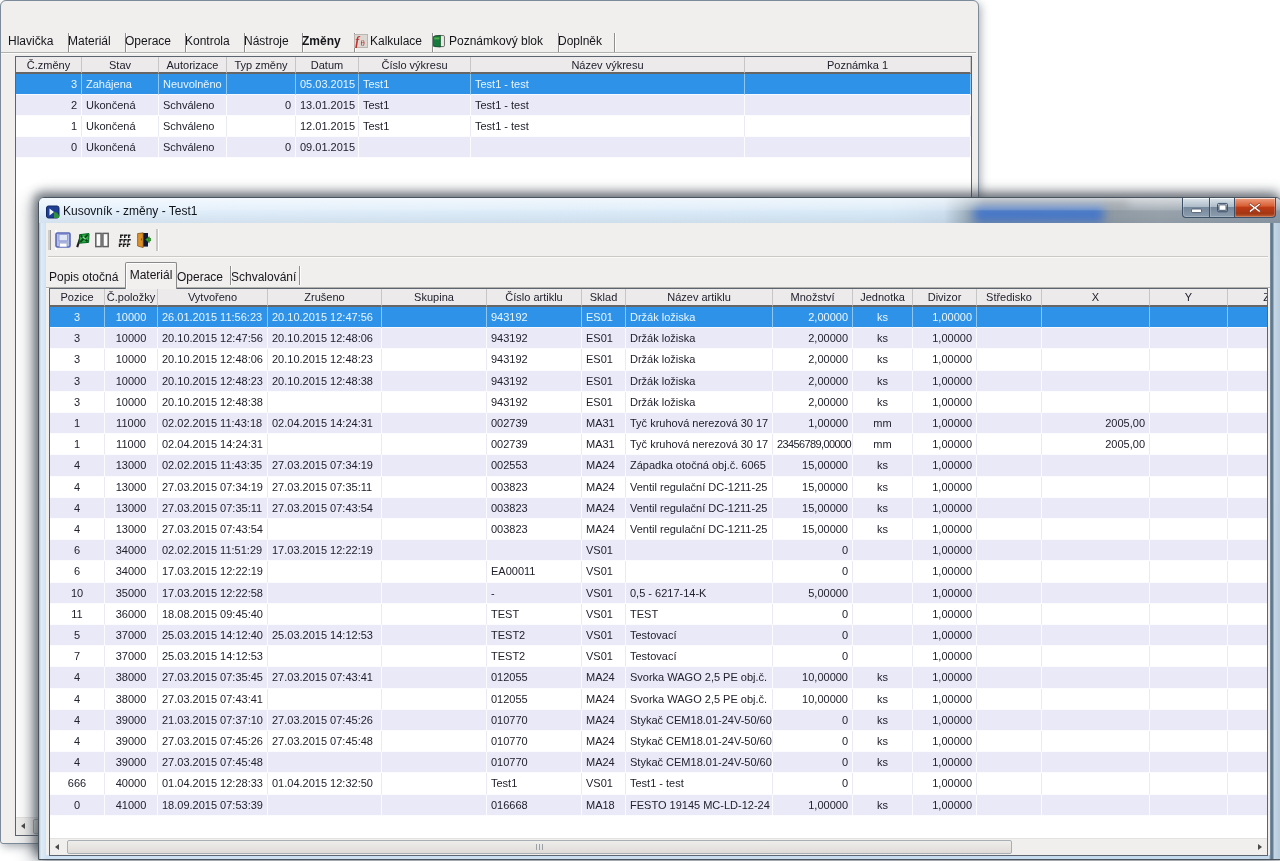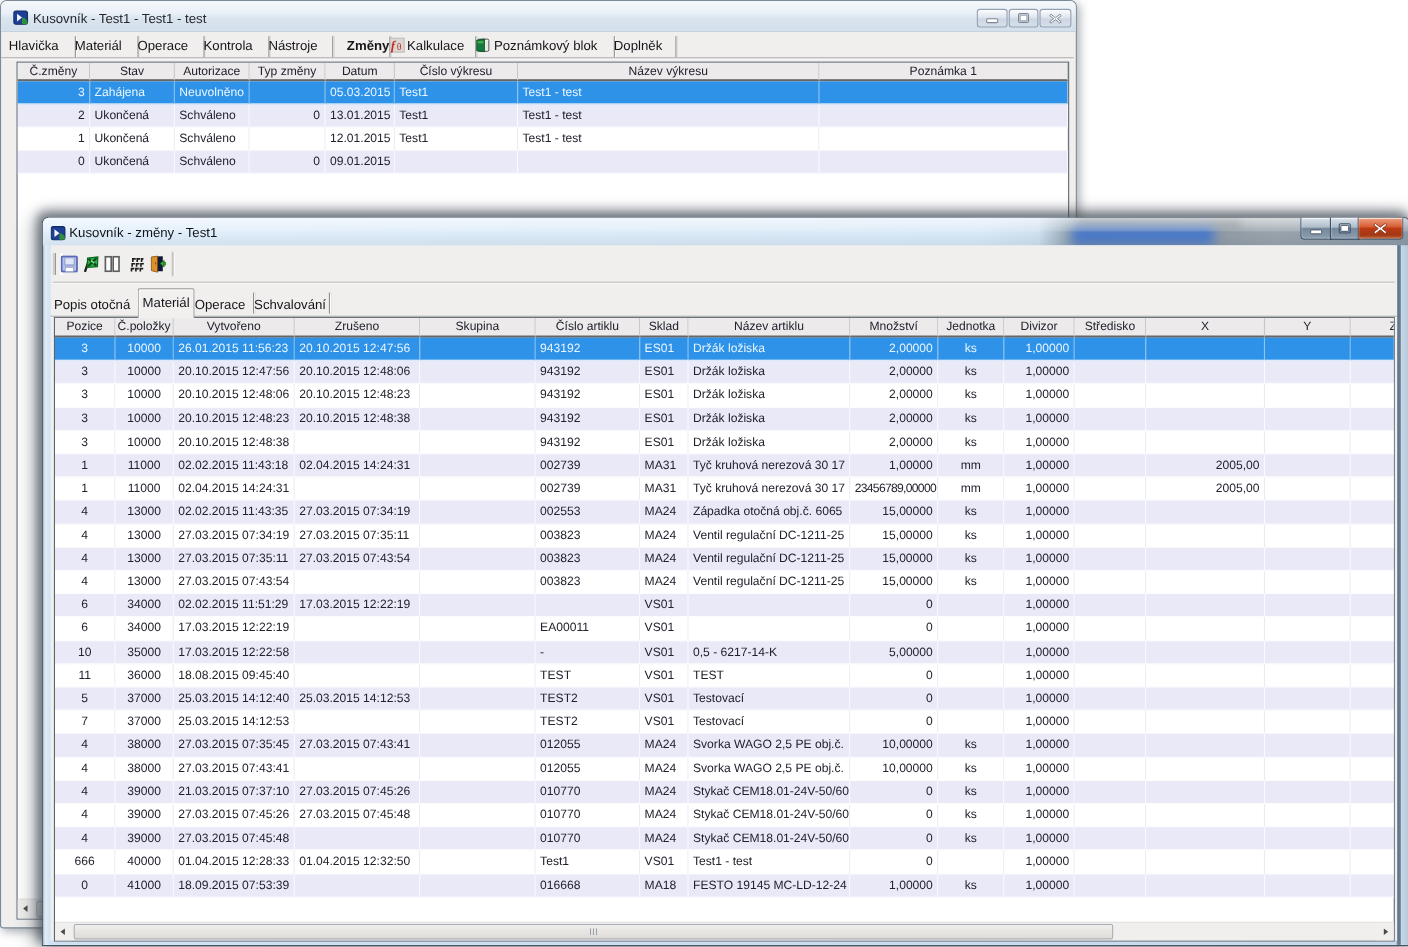--- a/index.html
+++ b/index.html
@@ -71,43 +71,25 @@
 #tline{position:absolute;left:2px;right:2px;top:33px;height:2px;
  background:linear-gradient(180deg,#cbc9c5 0 1px,#fbfaf9 1px 2px)}
 
 .tabs{position:absolute;font-size:12px;color:#15151a}
 .tab{position:absolute;text-align:left;top:5px;height:21px;line-height:21px}
 .tabsep{position:absolute;top:4px;width:1px;height:19px;background:#8e8e8e;border-right:1px solid #fdfdfd}
 .tabline{position:absolute;left:0;right:0;bottom:0;height:1px;background:#b1b1ae;box-shadow:0 1px 0 #fbfbfa}
 .tabact{position:absolute;top:0;height:26px;line-height:24px;text-align:center;background:#f1f0ef;
  border:1px solid #898989;border-bottom:none;border-radius:2px 2px 0 0;box-shadow:inset 1px 1px 0 #fdfdfd;z-index:2}
 
-.tabbold{position:absolute;top:0px;height:25px;line-height:25px;text-align:right;font-weight:bold;z-index:2}
+.tabbold{position:absolute;top:0px;height:25px;line-height:25px;text-align:left;font-weight:bold;z-index:2}
 
 
 </style></head><body>
 <div class="win" id="bgwin">
-<div id="bgtitle">
-<span style="position:absolute;left:11px;top:8px"><svg width="14" height="14" viewBox="0 0 14 14">
-<rect x="0.5" y="1" width="12.5" height="12" rx="2" fill="#1e3f94" stroke="#122a66" stroke-width="1"></rect>
-<path d="M3.5 3.5 L8 7 L3.5 10.5 Z" fill="#f4f8ff"></path>
-<path d="M8 7 a5 5 0 0 1 5 6 l-5 0 Z" fill="#2f8f3e"></path>
-</svg></span>
-<span class="ttext">Kusovník - Test1 - Test1 - test</span>
-<div class="cbtn" style="left:887px;width:26px"><svg width="26" height="15">
-          <rect x="8" y="8" width="10" height="3.6" rx="1" fill="#fff" stroke="#7a8694" stroke-width="1"></rect>
-        </svg></div>
-<div class="cbtn" style="left:916px;width:25px"><svg width="25" height="15">
-          <rect x="8" y="3.4" width="9" height="8" rx="1.4" fill="none" stroke="#7a8694" stroke-width="1"></rect>
-          <rect x="9.4" y="4.8" width="6.2" height="5.2" rx="1" fill="#fff" stroke="#98a2ae" stroke-width="1"></rect>
-        </svg></div>
-<div class="cbtn" style="left:944px;width:27px"><svg width="27" height="15">
-          <path d="M9.5 4 L13.5 7.2 L17.5 4 L18.8 5.2 L15.2 8 L18.8 10.8 L17.5 12 L13.5 8.8 L9.5 12 L8.2 10.8 L11.8 8 L8.2 5.2 Z" fill="#fff" stroke="#7a8694" stroke-width="0.9"></path>
-        </svg></div>
-</div>
 <div class="tabs" style="left:0;top:28px;width:975px;height:24px">
 <div class="tabline"></div>
 <div class="tab" style="left:7px;width:60px;top:2px">Hlavička</div>
 <div class="tabsep" style="left:67px"></div>
 <div class="tab" style="left:67px;width:57px;top:2px">Materiál</div>
 <div class="tabsep" style="left:124px"></div>
 <div class="tab" style="left:124px;width:60px;top:2px">Operace</div>
 <div class="tabsep" style="left:184px"></div>
 <div class="tab" style="left:184px;width:83px;top:2px">Kontrola</div>
 <div class="tabsep" style="left:243px"></div>

